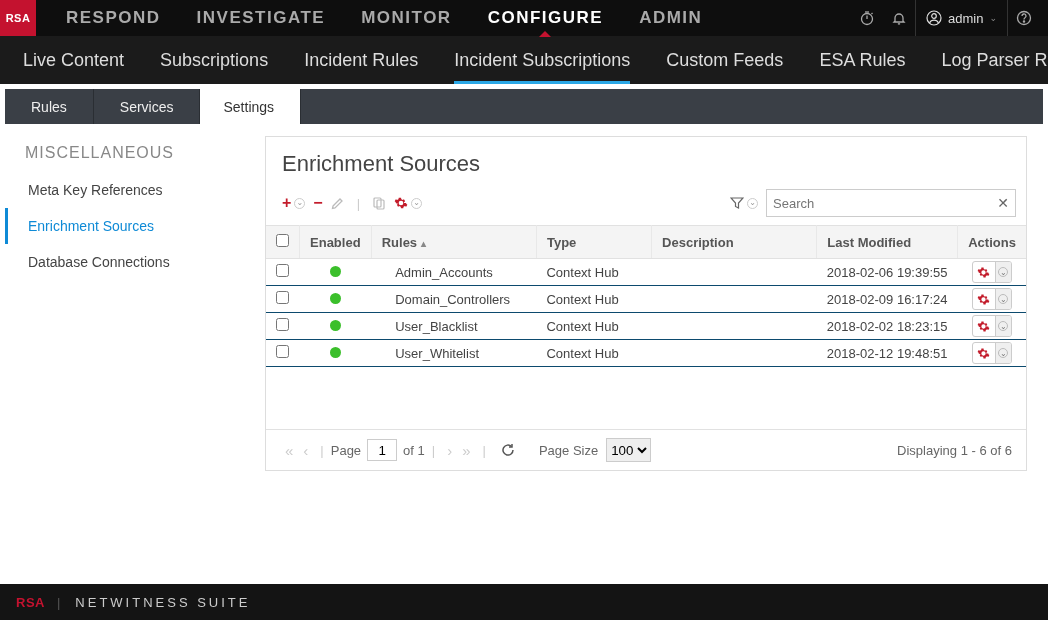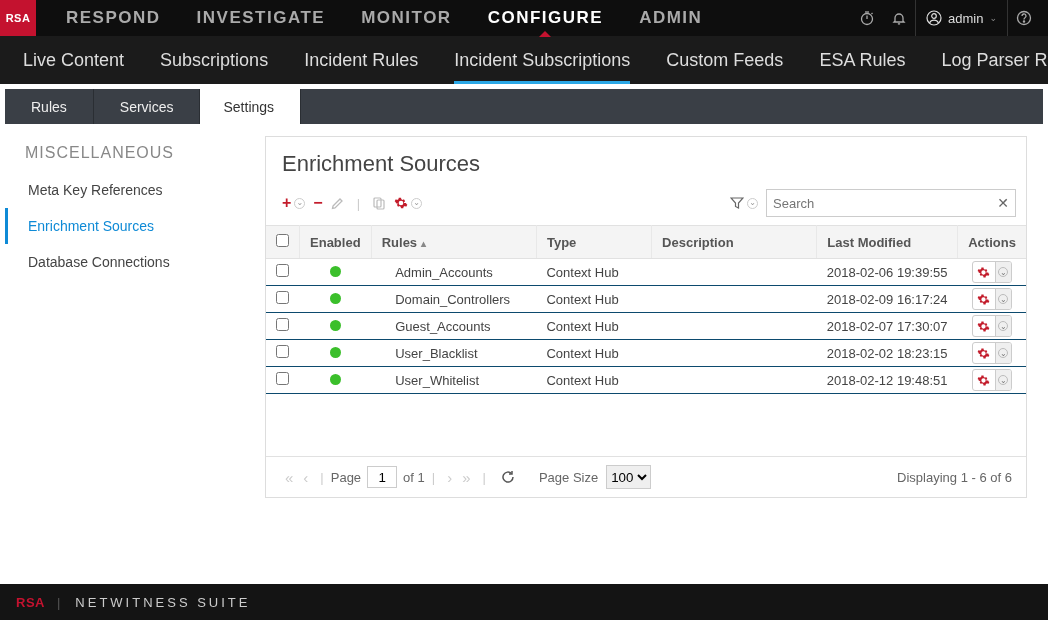--- a/index.html
+++ b/index.html
@@ -251,38 +251,20 @@
                     </svg>
                   </span>
                   <span class="dd">
                     <span class="chev2">⌄</span>
                   </span>
                 </span></td>
             </tr>
             <tr>
               <td class="col-check"><input type="checkbox" style=""></td>
               <td class="col-enabled"><span class="dot"></span></td>
-              <td class="name-cell">Guest_Accounts</td>
-              <td>Context Hub</td>
-              <td></td>
-              <td>2018-02-07 17:30:07</td>
-              <td class="col-actions"><span class="action-btn">
-                  <span class="gear">
-                    <svg width="13" height="13" viewBox="0 0 24 24" fill="#c31c2b">
-                      <path d="M12 8a4 4 0 1 0 0 8 4 4 0 0 0 0-8zm9 4a9 9 0 0 1-.1 1.3l2 1.6-2 3.4-2.4-1a8 8 0 0 1-2.2 1.3l-.4 2.6h-4l-.4-2.6a8 8 0 0 1-2.2-1.3l-2.4 1-2-3.4 2-1.6A9 9 0 0 1 3 12c0-.4 0-.9.1-1.3l-2-1.6 2-3.4 2.4 1a8 8 0 0 1 2.2-1.3L8.1 2.8h4l.4 2.6a8 8 0 0 1 2.2 1.3l2.4-1 2 3.4-2 1.6c.1.4.1.9.1 1.3z"></path>
-                    </svg>
-                  </span>
-                  <span class="dd">
-                    <span class="chev2">⌄</span>
-                  </span>
-                </span></td>
-            </tr>
-            <tr>
-              <td class="col-check"><input type="checkbox" style=""></td>
-              <td class="col-enabled"><span class="dot"></span></td>
               <td class="name-cell">User_Blacklist</td>
               <td>Context Hub</td>
               <td></td>
               <td>2018-02-02 18:23:15</td>
               <td class="col-actions"><span class="action-btn">
                   <span class="gear">
                     <svg width="13" height="13" viewBox="0 0 24 24" fill="#c31c2b">
                       <path d="M12 8a4 4 0 1 0 0 8 4 4 0 0 0 0-8zm9 4a9 9 0 0 1-.1 1.3l2 1.6-2 3.4-2.4-1a8 8 0 0 1-2.2 1.3l-.4 2.6h-4l-.4-2.6a8 8 0 0 1-2.2-1.3l-2.4 1-2-3.4 2-1.6A9 9 0 0 1 3 12c0-.4 0-.9.1-1.3l-2-1.6 2-3.4 2.4 1a8 8 0 0 1 2.2-1.3L8.1 2.8h4l.4 2.6a8 8 0 0 1 2.2 1.3l2.4-1 2 3.4-2 1.6c.1.4.1.9.1 1.3z"></path>
                     </svg>
                   </span>

